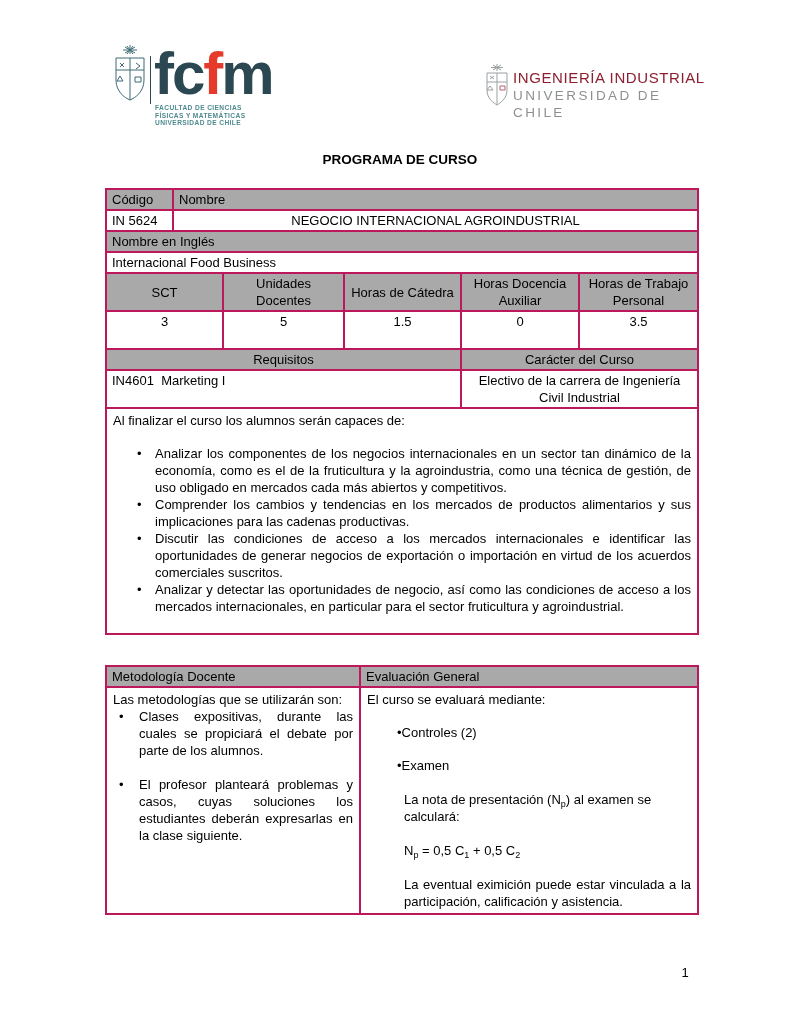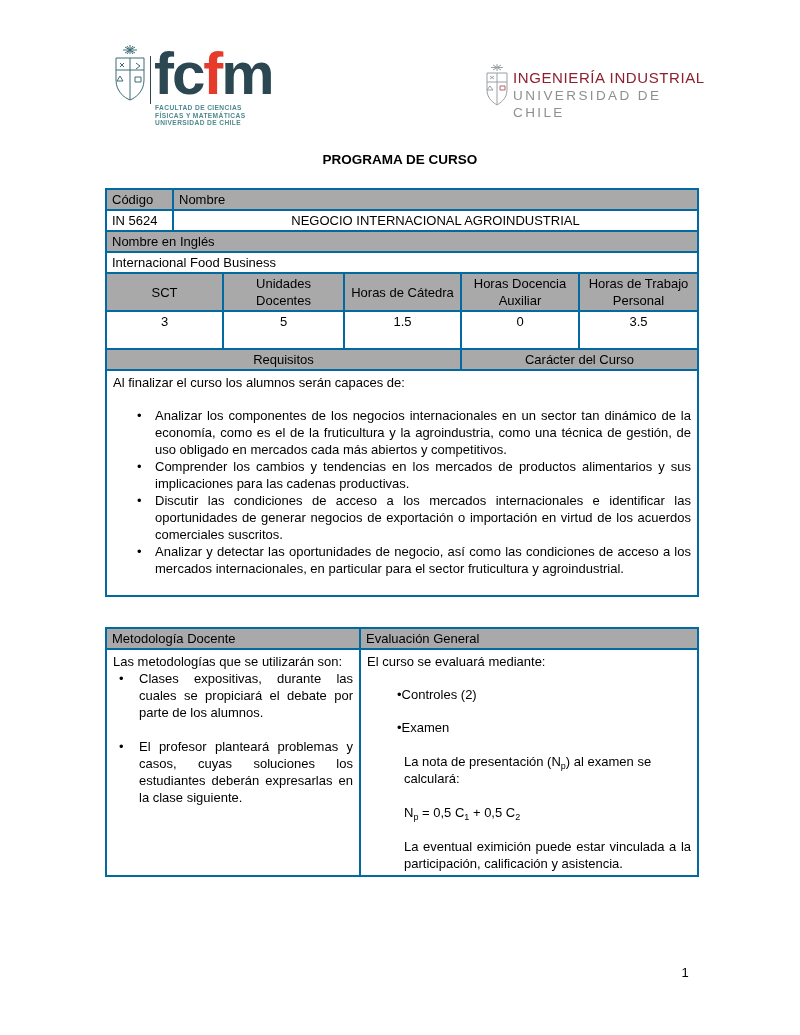--- a/index.html
+++ b/index.html
@@ -19,21 +19,21 @@
   .ii-crest{position:absolute;left:0;top:2px;}
   .ii-text{position:absolute;left:29px;top:8px;}
   .ii-line1{font-size:15px;font-weight:normal;color:var(--ii_maroon);letter-spacing:.6px;line-height:18px;}
   .ii-line2{font-size:13.5px;color:var(--ii_gray);letter-spacing:2.4px;line-height:17px;}
   
   .doc-title{position:absolute;left:0;top:152px;width:800px;text-align:center;font-size:13.5px;font-weight:bold;}
   
   .tables{position:absolute;left:105px;top:188px;width:592px;}
   table{border-collapse:collapse;table-layout:fixed;width:592px;}
   table + table{margin-top:-2px;}
-  td{border:2px solid #0369a1;padding:1px 5px;font-size:13px;line-height:17px;vertical-align:middle;overflow:hidden;}
+  td{border:2px solid #be185d;padding:1px 5px;font-size:13px;line-height:17px;vertical-align:middle;overflow:hidden;}
   td.gray{background:var(--table_header_gray);}
   td.center{text-align:center;}
   td.top{vertical-align:top;}
   .h20{height:20px}.h19{height:19px}.h34{height:34px}.h38{height:38px}
   .h18{height:18px}.h36{height:36px}.h228{height:226px}.h204{height:204px}
   .justify{text-align:justify;}
   .prewrap{white-space:pre-wrap;}
   
   ul.blist{margin:0;padding:0;list-style:none;}
   ul.blist li{position:relative;padding-left:18px;margin-left:24px;}
@@ -149,20 +149,24 @@
   <table>
     <colgroup>
         <col style="width:355px">
         <col style="width:237px">
       </colgroup>
     <tbody>
         <tr class="h18">
       <td class="gray center">Requisitos</td>
       <td class="gray center">Carácter del Curso</td>
     </tr>
+    <tr class="h36">
+      <td class="top prewrap">IN4601  Marketing I</td>
+      <td class="center top">Electivo de la carrera de Ingeniería Civil Industrial</td>
+    </tr>
   </tbody>
     </table>
 
   <table>
     <colgroup>
         <col style="width:592px">
       </colgroup>
     <tbody>
     <tr class="h228">
       <td class="top pad-cell res-cell">

